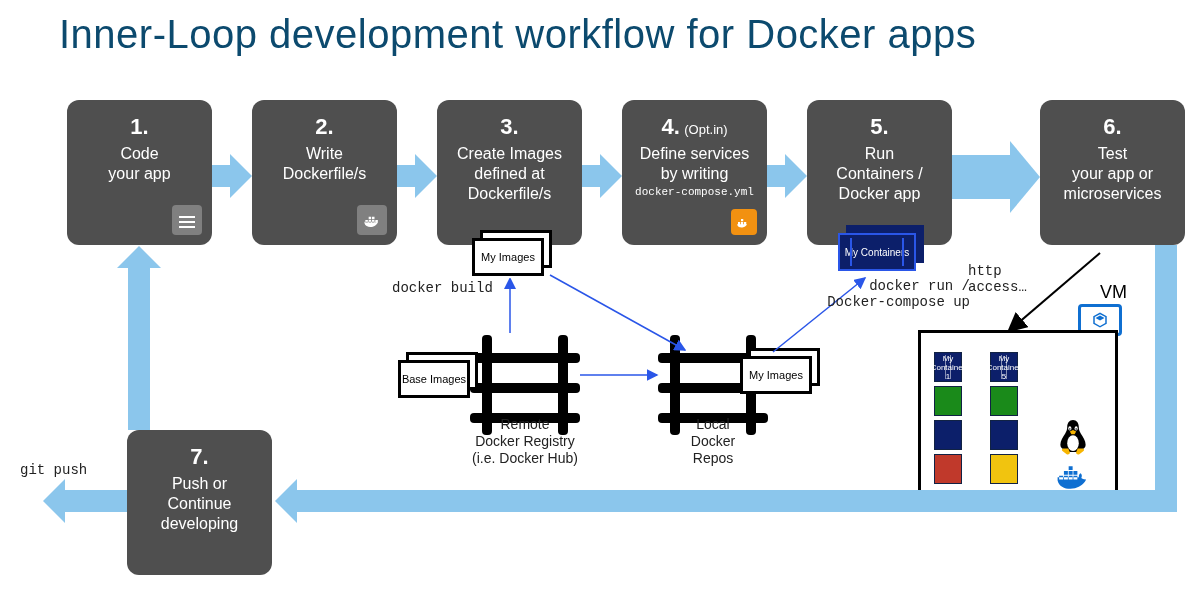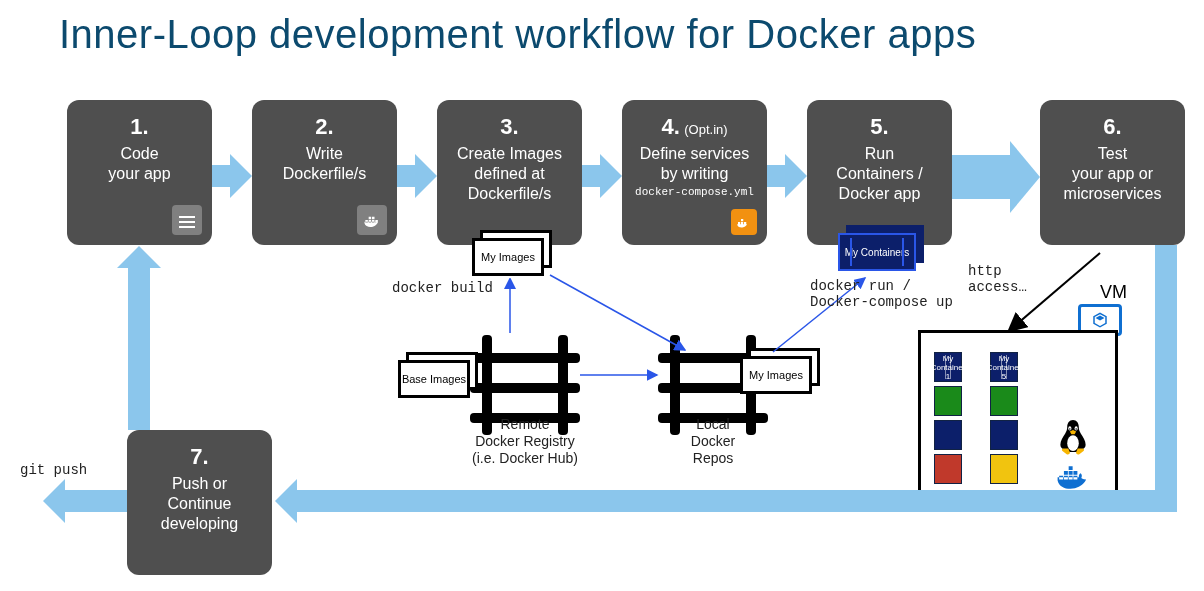--- a/index.html
+++ b/index.html
@@ -195,21 +195,21 @@
   <line x1="8" y1="82" x2="100" y2="8" stroke="#2a56e8" stroke-width="1.5" marker-end="url(#ah4)"></line>
 </svg>
 
 <div class="mycont" style="left:838px; top:225px;">
   <div class="back"></div>
   <div class="front">
       <span>My
 Containers</span>
     </div>
 </div>
-<div class="mono" style="left:810px; top:278px; white-space:pre-line; text-align:left; width:160px;">docker run /
+<div class="mono" style="left:810px; top:278px; white-space:pre-line; text-align:right; width:160px;">docker run /
 Docker-compose up</div>
 
 <div class="mono" style="left:968px; top:263px; white-space:pre-line;">http
 access…</div>
 <svg class="thin-arrow" style="left:1000px; top:248px;" width="110" height="90">
   <defs>
       <marker id="ah5" markerWidth="10" markerHeight="10" refX="8" refY="5" orient="auto">
         <path d="M0,0 L10,5 L0,10 z" fill="#000"></path>
       </marker>
     </defs>

